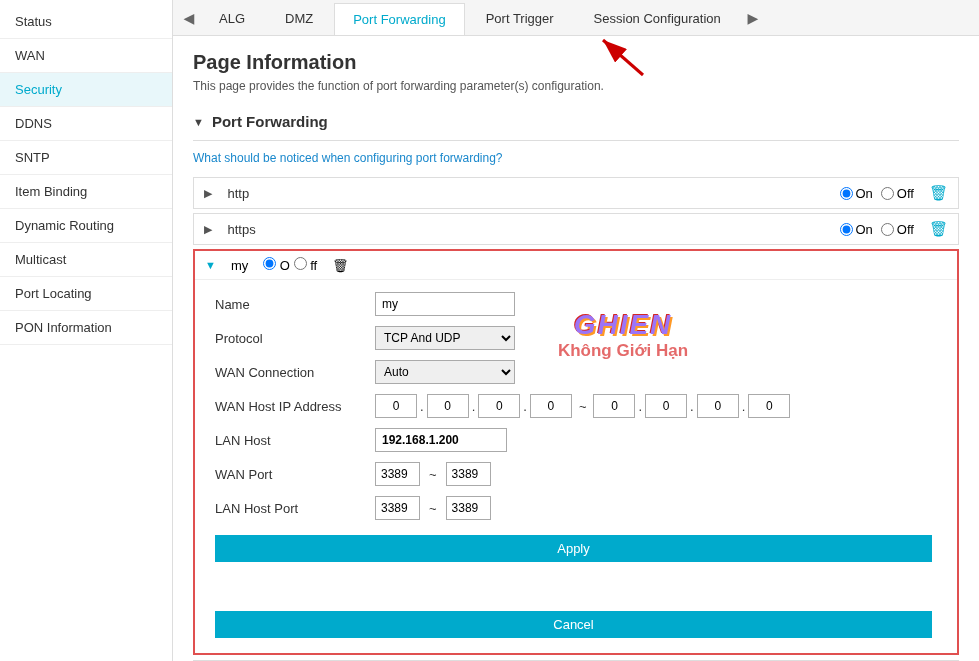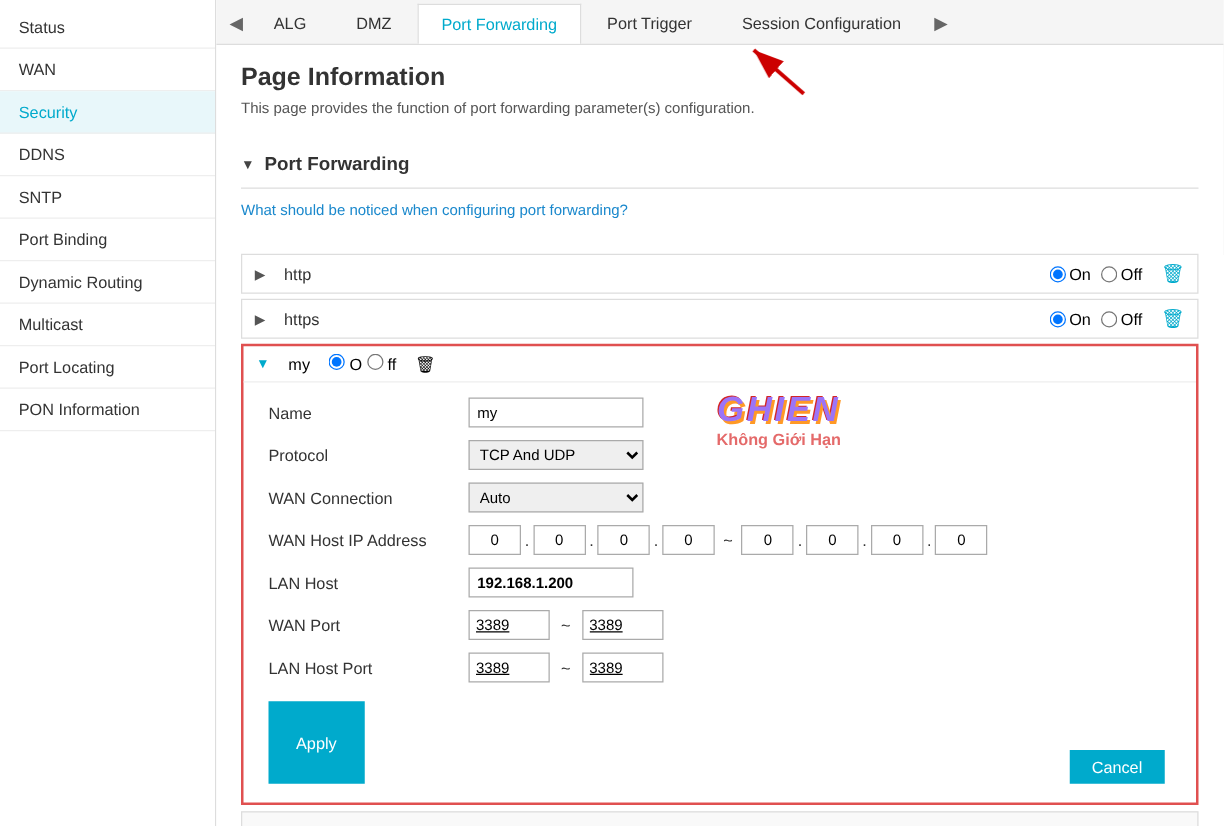--- a/index.html
+++ b/index.html
@@ -80,21 +80,21 @@
     }
 
     .page-info-title {
       font-size: 20px;
       font-weight: bold;
       color: #333;
       margin-bottom: 5px;
     }
     .page-info-desc {
       color: #555;
-      margin-bottom: 30px;
+      margin-bottom: 20px;
       font-size: 12px;
     }
 
     .section-header {
       display: flex;
       align-items: center;
       gap: 8px;
       margin-bottom: 10px;
     }
     .section-header .triangle {
@@ -106,21 +106,21 @@
       font-weight: bold;
       color: #333;
     }
     .divider { border: none; border-top: 1px solid #ddd; margin-bottom: 10px; }
 
     .help-link {
       color: #1a88cc;
       text-decoration: none;
       font-size: 12px;
       display: block;
-      margin-bottom: 28px;
+      margin-bottom: 12px;
     }
 
     
     .pf-row {
       display: flex;
       align-items: center;
       border: 1px solid #ddd;
       margin-bottom: 4px;
       background: #fff;
       padding: 6px 10px;
@@ -208,33 +208,34 @@
     }
     .ip-sep { color: #333; }
     .ip-tilde { color: #333; margin: 0 4px; }
 
     .port-group {
       display: flex;
       align-items: center;
       gap: 5px;
     }
     .port-group input {
-      width: 65px;
+      width: 45px;
       border: 1px solid #aaa;
       padding: 4px 5px;
       font-size: 12px;
       outline: none;
-      text-decoration: underline;
     }
 
     .form-actions {
       display: flex;
       justify-content: space-between;
+      gap: 10px;
       margin-top: 15px;
       padding-right: 5px;
+      flex-direction: column;
     }
     .btn-apply {
       background: #00aacc;
       color: #fff;
       border: none;
       padding: 6px 22px;
       cursor: pointer;
       font-size: 13px;
     }
     .btn-cancel {
@@ -281,21 +282,21 @@
     }
     .watermark-text {
       font-size: 28px;
       font-weight: 900;
       color: #8b5cf6;
       text-shadow: 2px 2px 0 #ff8800, -1px -1px 0 #cc0000;
       letter-spacing: 2px;
       font-style: italic;
     }
     .watermark-sub {
-      font-size: 13px;
+      font-size: 17px;
       color: #e05050;
       text-align: center;
       font-weight: bold;
     }
     .watermark-wrap {
       text-align: center;
     }
     .arrow-svg {
       position: absolute;
       pointer-events: none;
@@ -305,21 +306,21 @@
 </head>
 <body>
 
 <div class="sidebar">
 
 <div class="sidebar-item">Status</div>
     <div class="sidebar-item">WAN</div>
     <div class="sidebar-item active">Security</div>
     <div class="sidebar-item">DDNS</div>
     <div class="sidebar-item">SNTP</div>
-    <div class="sidebar-item">Port Binding</div>
+    <div class="sidebar-item">Item Binding</div>
     <div class="sidebar-item">Dynamic Routing</div>
     <div class="sidebar-item">Multicast</div>
     <div class="sidebar-item">Port Locating</div>
     <div class="sidebar-item">PON Information</div>
   </div>
 
 <div class="main" style="position:relative;">
   <div class="tabs-bar">
     <div class="tab-arrow">◀</div>
 

